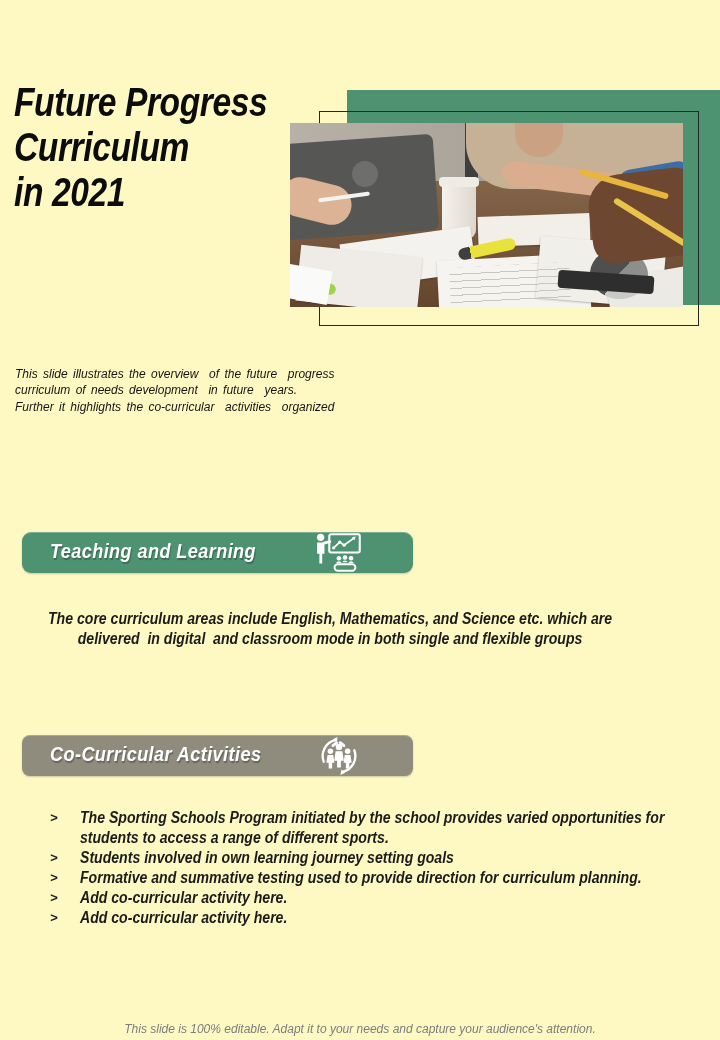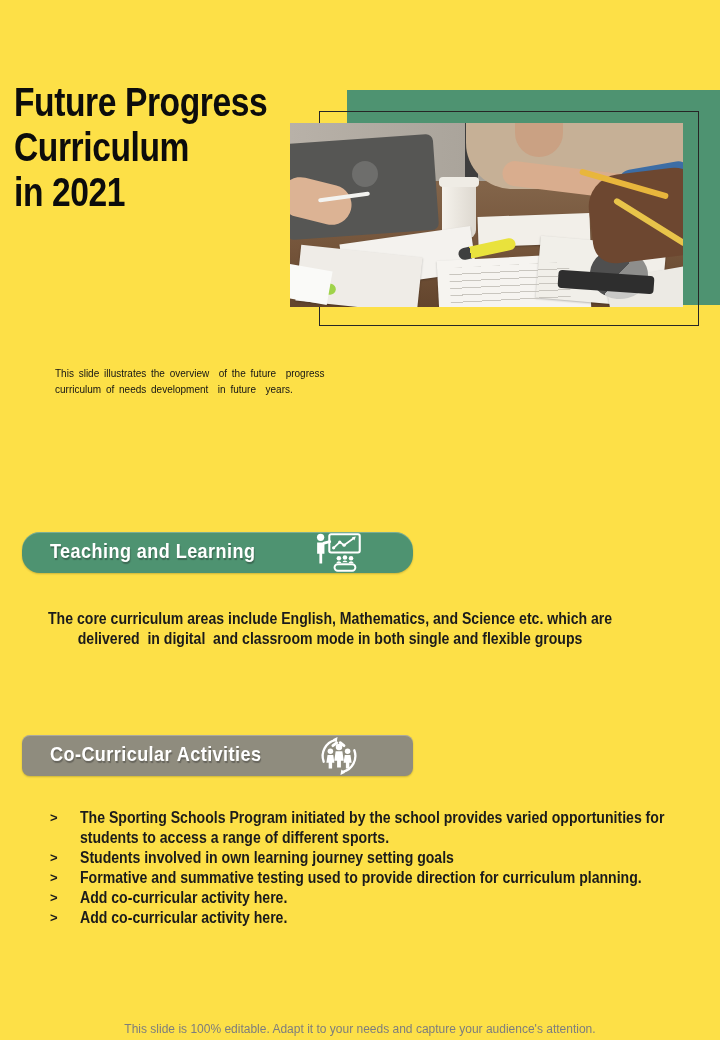--- a/index.html
+++ b/index.html
@@ -1,18 +1,18 @@
 <!DOCTYPE html>
 <html><head>
 <meta charset="utf-8">
 <style>
   html,body { margin:0; padding:0; background:#ffffff; }
   .slide {
-    position:relative; width:720px; height:1040px; background:#fde047;
-    font-family:"Liberation Sans", sans-serif; overflow:hidden; margin:0 auto;
+    position:relative; width:720px; height:1040px; background:#fef9c3;
+    font-family:"Liberation Sans", sans-serif; overflow:hidden; margin:0 auto;font-style:italic;
   }
   
   .title-block { position:absolute; left:14px; top:80px; }
   .title-line {
     font-size:40px; font-weight:700; line-height:45px; color:#0c0c0c;
     letter-spacing:-0.5px; white-space:pre; transform:scaleX(0.84); transform-origin:0 0;
   }
   
   .green-block { position:absolute; left:347px; top:90px; width:373px; height:215px; background:#4E9371; }
   .outline-frame { position:absolute; left:319px; top:111px; width:378px; height:213px; border:1px solid #262626; background:transparent; }
@@ -47,25 +47,25 @@
   .ph-chartlines { left:160px; top:142px; width:120px; height:40px; transform:rotate(-3deg);
     background:repeating-linear-gradient(180deg, transparent 0 6px, #c9c6bf 6px 7px); }
   .ph-tablet { left:268px; top:150px; width:96px; height:18px; background:#2e2e2e; border-radius:4px; transform:rotate(4deg); }
   .ph-hl-yellow { left:168px; top:120px; width:58px; height:12px; border-radius:6px; transform:rotate(-12deg);
     background:linear-gradient(90deg,#3f3f3f 0 12px,#e9e23c 12px); }
   .ph-hl-green { left:-4px; top:158px; width:50px; height:11px; border-radius:6px; transform:rotate(8deg);
     background:linear-gradient(90deg,#4a4a4a 0 10px,#9fd34a 10px); }
   .ph-notebook { left:-8px; top:144px; width:48px; height:34px; background:#fafaf8; transform:rotate(10deg); }
   
   .intro { position:absolute; left:15px; top:366px; }
-  .intro-line { font-size:10px; line-height:16.3px; color:#141414; white-space:pre; word-spacing:2px;margin-left:40px; }
+  .intro-line { font-size:12px; line-height:16.3px; color:#141414; white-space:pre; word-spacing:2px; }
   
   .banner { position:absolute; left:22px; width:391px; height:41px; border-radius:9px;
     box-shadow:inset 0 1px 0 rgba(255,255,255,0.25), 0 1px 2px rgba(0,0,0,0.2); }
-  .banner-teaching { top:532px; background:#4E9371;border-radius:18px; }
+  .banner-teaching { top:532px; background:#4E9371; }
   .banner-cocurricular { top:735px; background:#8F8C7E;border-radius:8px; }
   .banner-label { position:absolute; left:28px; top:7px; color:#ffffff; font-weight:700; font-size:21px;
     letter-spacing:0.5px; white-space:pre; transform:scaleX(0.86); transform-origin:0 0;
     text-shadow:1px 2px 1px rgba(30,30,30,0.35); }
   .banner-icon { position:absolute; left:288px; top:1px; width:56px; height:40px; }
   .banner-icon2 { position:absolute; left:294px; top:-1px; width:46px; height:44px; }
   
   .cond-line { font-weight:700; font-size:16px; line-height:20px; color:#1b1b1b; white-space:pre;
     transform:scaleX(0.88); transform-origin:0 0; letter-spacing:0; }
   .section-body { position:absolute; left:48px; top:609px;text-align:center; }
@@ -117,20 +117,21 @@
     <div class="ph-pen"></div>
     <div class="ph-blue"></div>
     <div class="ph-dark-hands"></div>
     <div class="ph-pencil"></div>
     <div class="ph-pencil2"></div>
   </div>
 
   <div class="intro">
     <div class="intro-line">This slide illustrates the overview  of the future  progress</div>
     <div class="intro-line">curriculum of needs development  in future  years.</div>
+    <div class="intro-line">Further it highlights the co-curricular  activities  organized</div>
   </div>
 
   <div class="banner banner-teaching">
     <div class="banner-label">Teaching and Learning</div>
     <svg class="banner-icon" viewBox="0 0 54 46">
       <g fill="#ffffff">
         <rect x="17" y="1.5" width="35" height="21" rx="2" fill="none" stroke="#ffffff" stroke-width="2.4"></rect>
         <polyline points="22,17 29,10.5 34,14 45,6" fill="none" stroke="#ffffff" stroke-width="2"></polyline>
         <circle cx="22" cy="17" r="1.9"></circle>
           <circle cx="29" cy="10.5" r="1.9"></circle>

